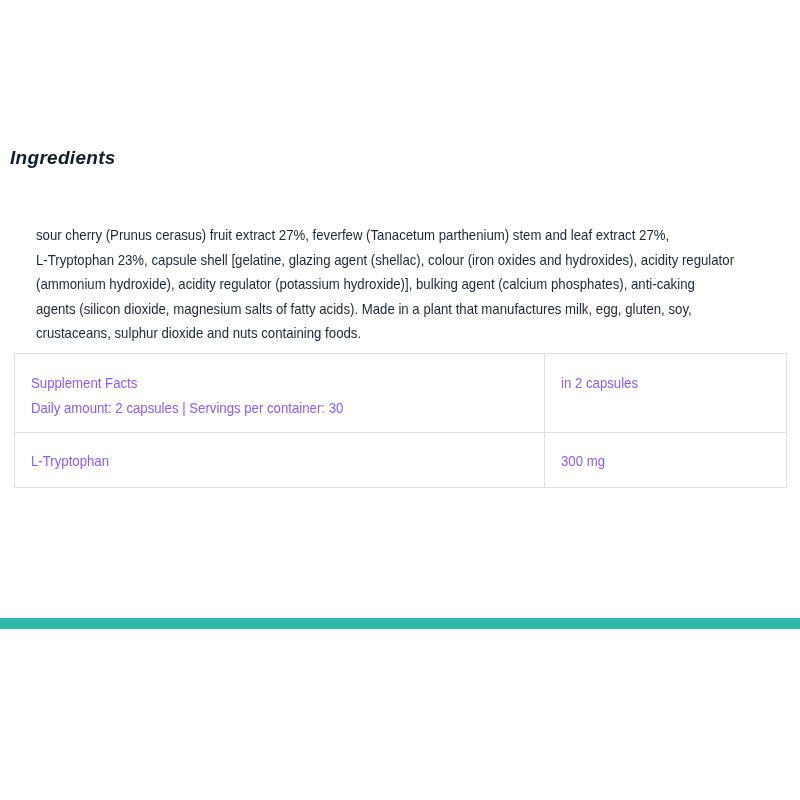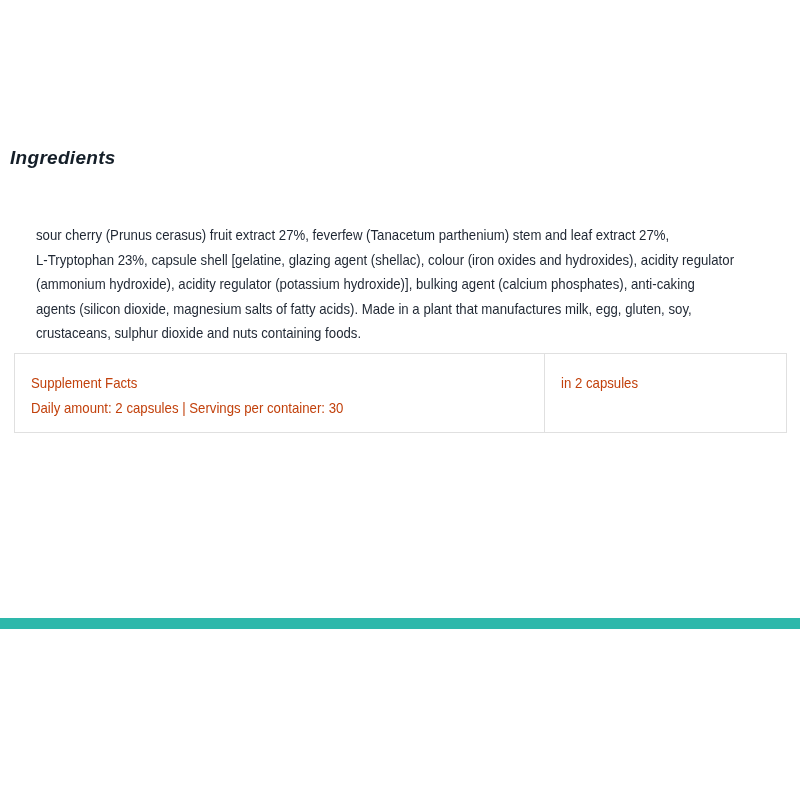--- a/index.html
+++ b/index.html
@@ -46,21 +46,21 @@
     color: #1f2733;
   }
   .facts-table {
     position: absolute;
     left: 14px;
     top: 353px;
     width: 772px;
     border-collapse: collapse;
     table-layout: fixed;
     font-size: 15px;
-    color: #c2410c;
+    color: #8b5cf6;
   }
   .facts-table td {
     border: 1px solid #e0e0e0;
     padding: 0 16px;
     vertical-align: middle;
   }
   .facts-table .col-name  { width: 530px; }
   .facts-table .col-amount{ width: 242px; }
   .facts-table tr.header-row td {
     height: 79px;
@@ -109,18 +109,26 @@
           <div class="header-line">
             <span class="cell-text">Daily amount: 2 capsules | Servings per container: 30</span>
           </div>
         </td>
         <td class="col-amount">
           <div class="header-line">
             <span class="cell-text">in 2 capsules</span>
           </div>
         </td>
       </tr>
+      <tr class="data-row">
+        <td class="col-name">
+          <span class="cell-text">L-Tryptophan</span>
+        </td>
+        <td class="col-amount">
+          <span class="cell-text">300 mg</span>
+        </td>
+      </tr>
     </tbody>
   </table>
 
   <div class="accent-bar" style="background: rgb(46, 184, 171);"></div>
 
 </div>
 
 </body></html>

